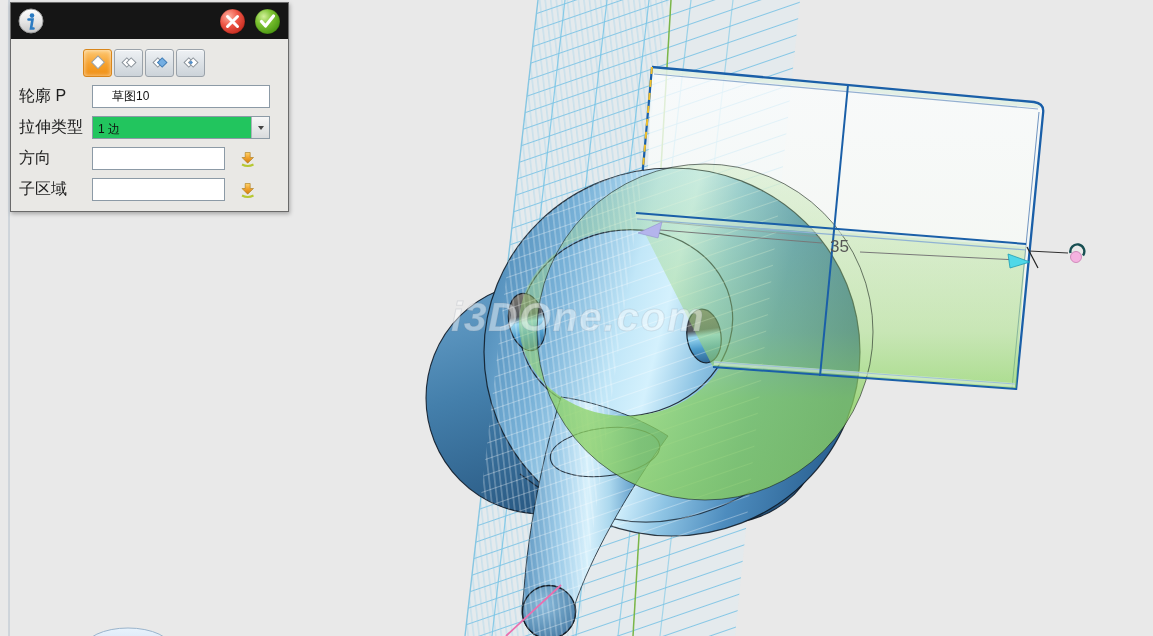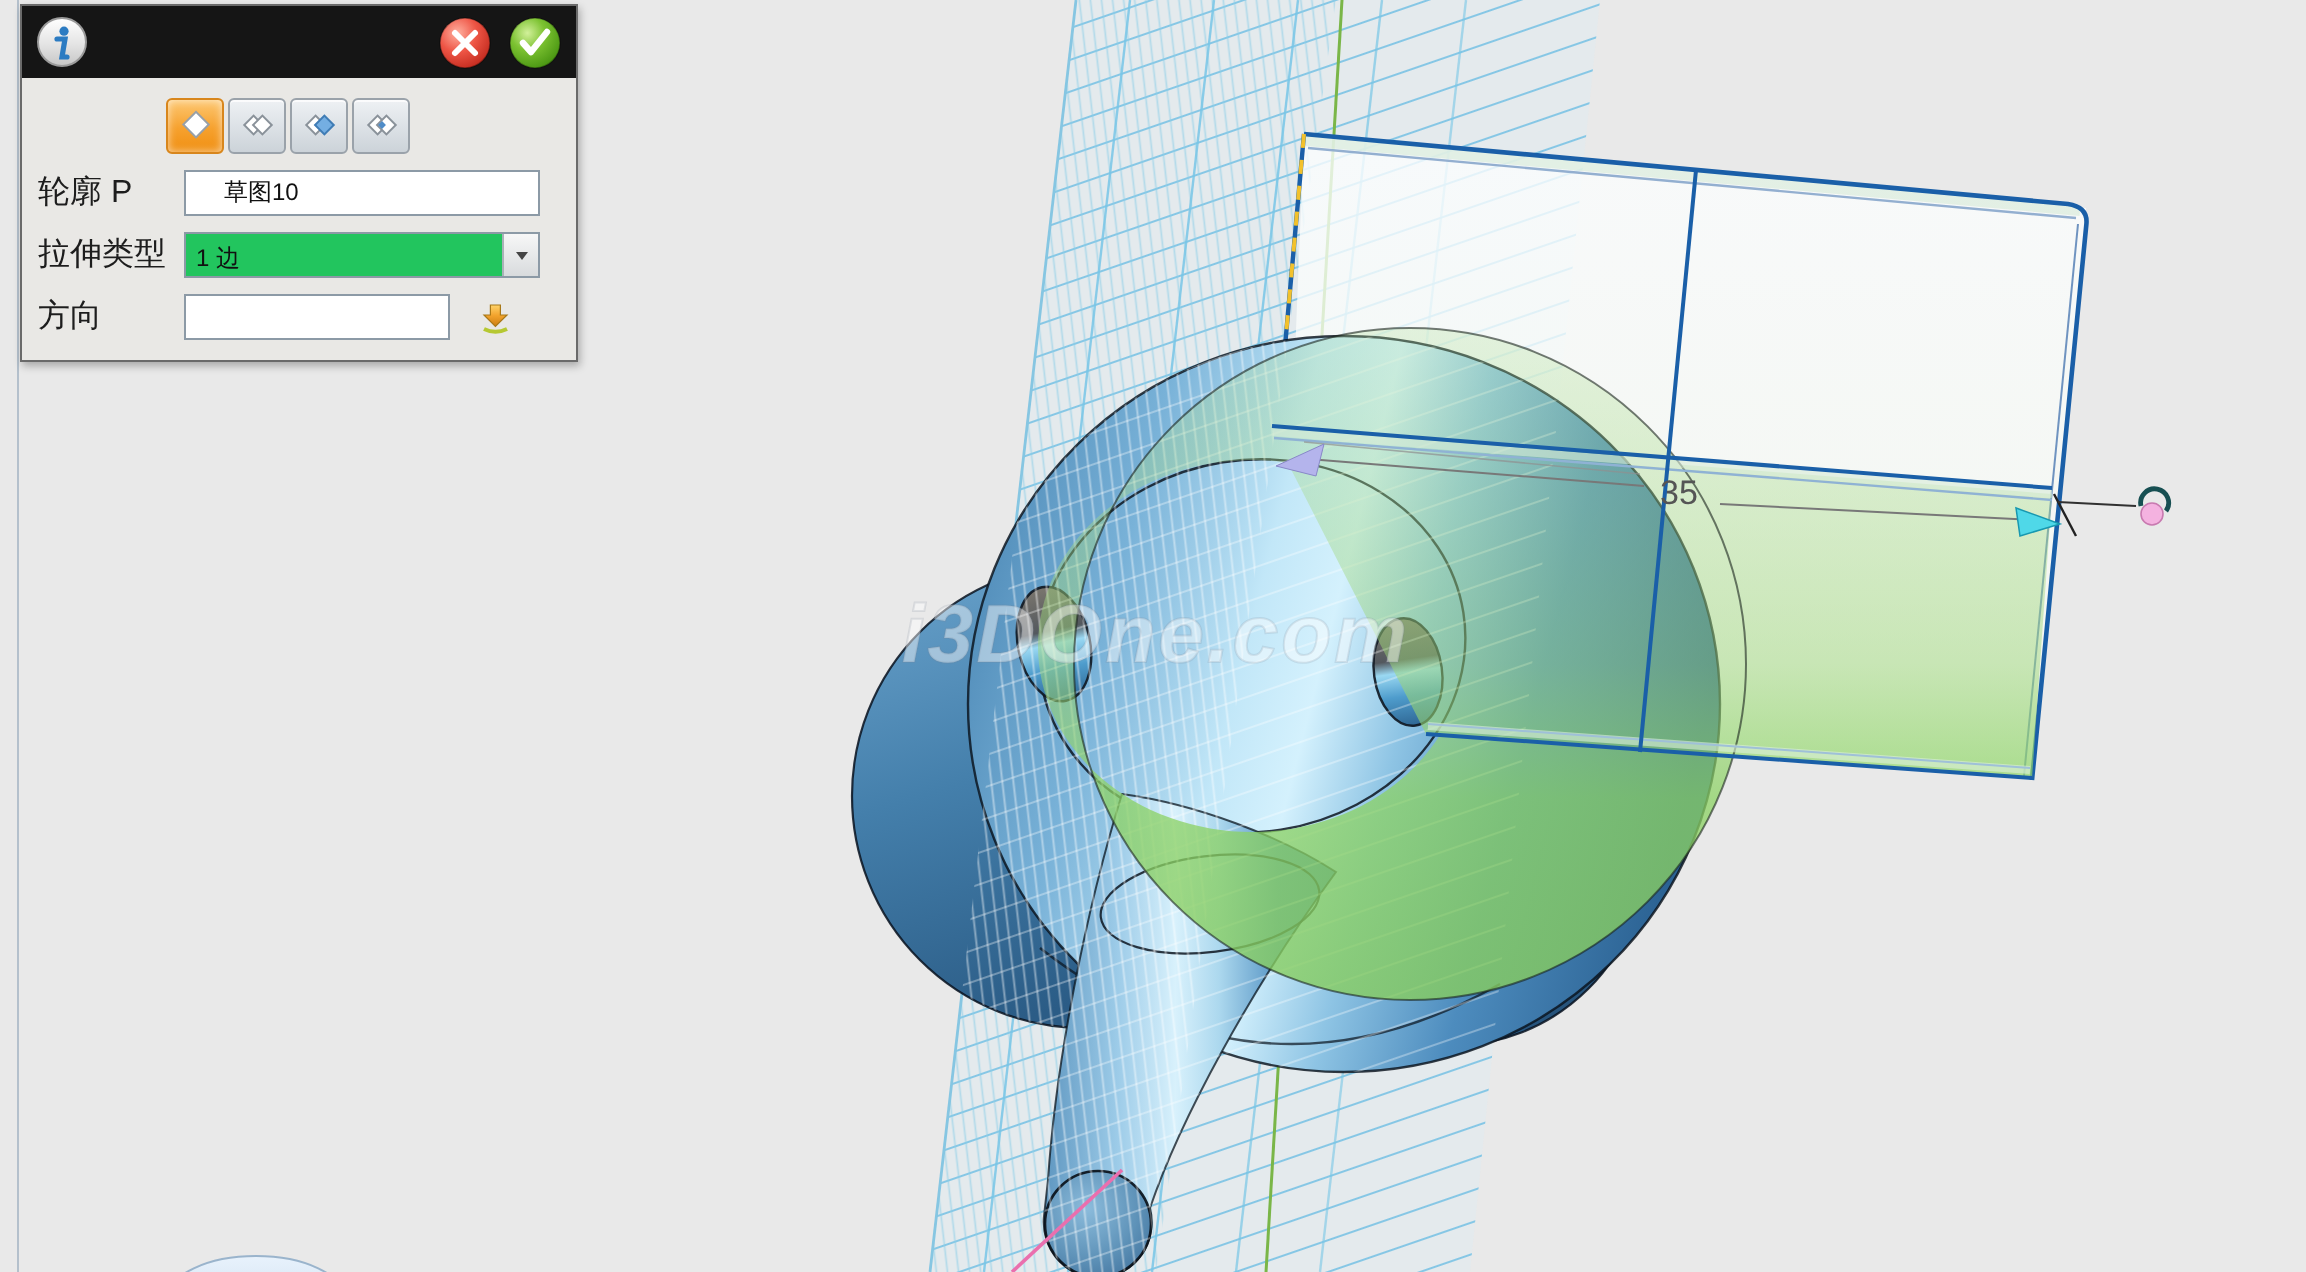--- a/index.html
+++ b/index.html
@@ -289,15 +289,23 @@
           <stop offset="0" stop-color="#ffd36a"></stop>
               <stop offset="0.5" stop-color="#f2a22c"></stop>
               <stop offset="1" stop-color="#cc7d12"></stop>
         </linearGradient>
       </defs>
       <polygon points="6.2,2.5 11.2,2.5 11.2,7.5 14.5,7.5 8.7,13.2 3,7.5 6.2,7.5" fill="url(#goldG)" stroke="#a87818" stroke-width="0.6"></polygon>
       <path d="M 3 14.5 Q 8.7 17.3 14.5 14.5" fill="none" stroke="#b6c832" stroke-width="2"></path>
     </svg>
   </div>
 
+  <div class="row">
+    <span class="lbl">子区域</span>
+    <input class="inp small" type="text" value="" style="">
+    <svg class="pick" width="18" height="18" viewBox="0 0 18 18">
+      <polygon points="6.2,2.5 11.2,2.5 11.2,7.5 14.5,7.5 8.7,13.2 3,7.5 6.2,7.5" fill="url(#goldG)" stroke="#a87818" stroke-width="0.6"></polygon>
+      <path d="M 3 14.5 Q 8.7 17.3 14.5 14.5" fill="none" stroke="#b6c832" stroke-width="2"></path>
+    </svg>
+  </div>
 </div>
 
 </div>
 
 </body></html>

